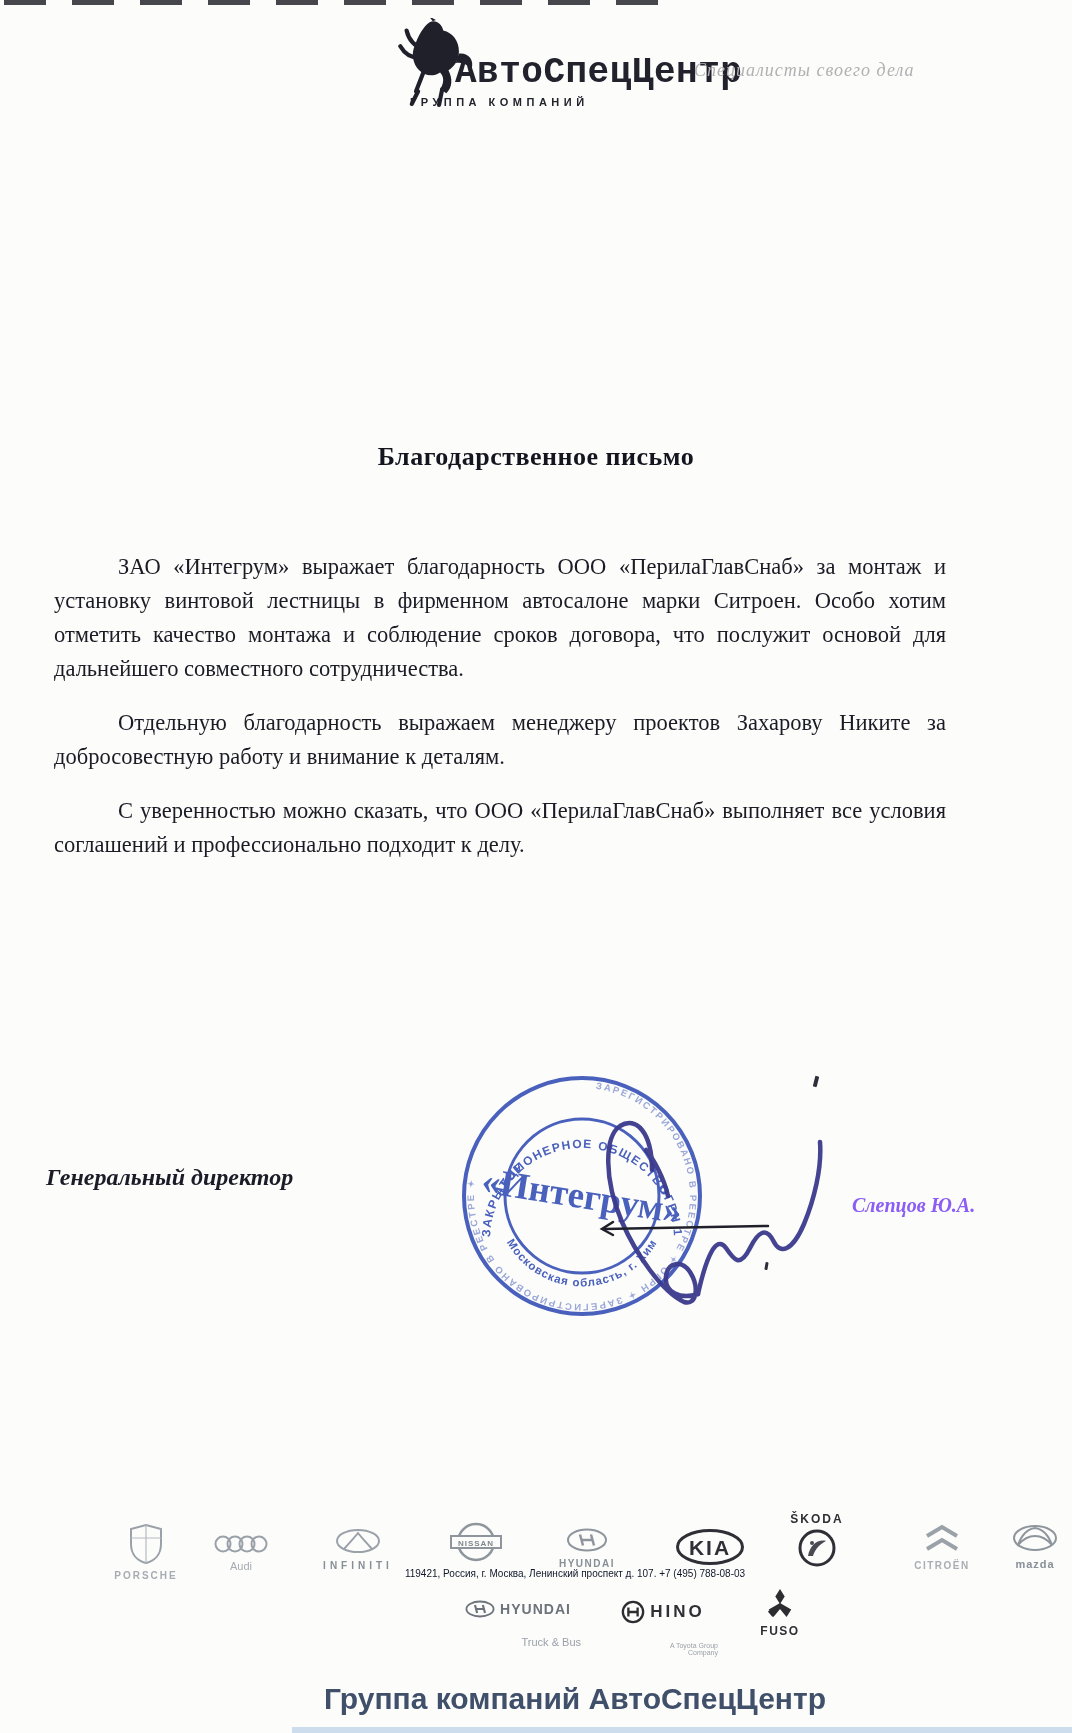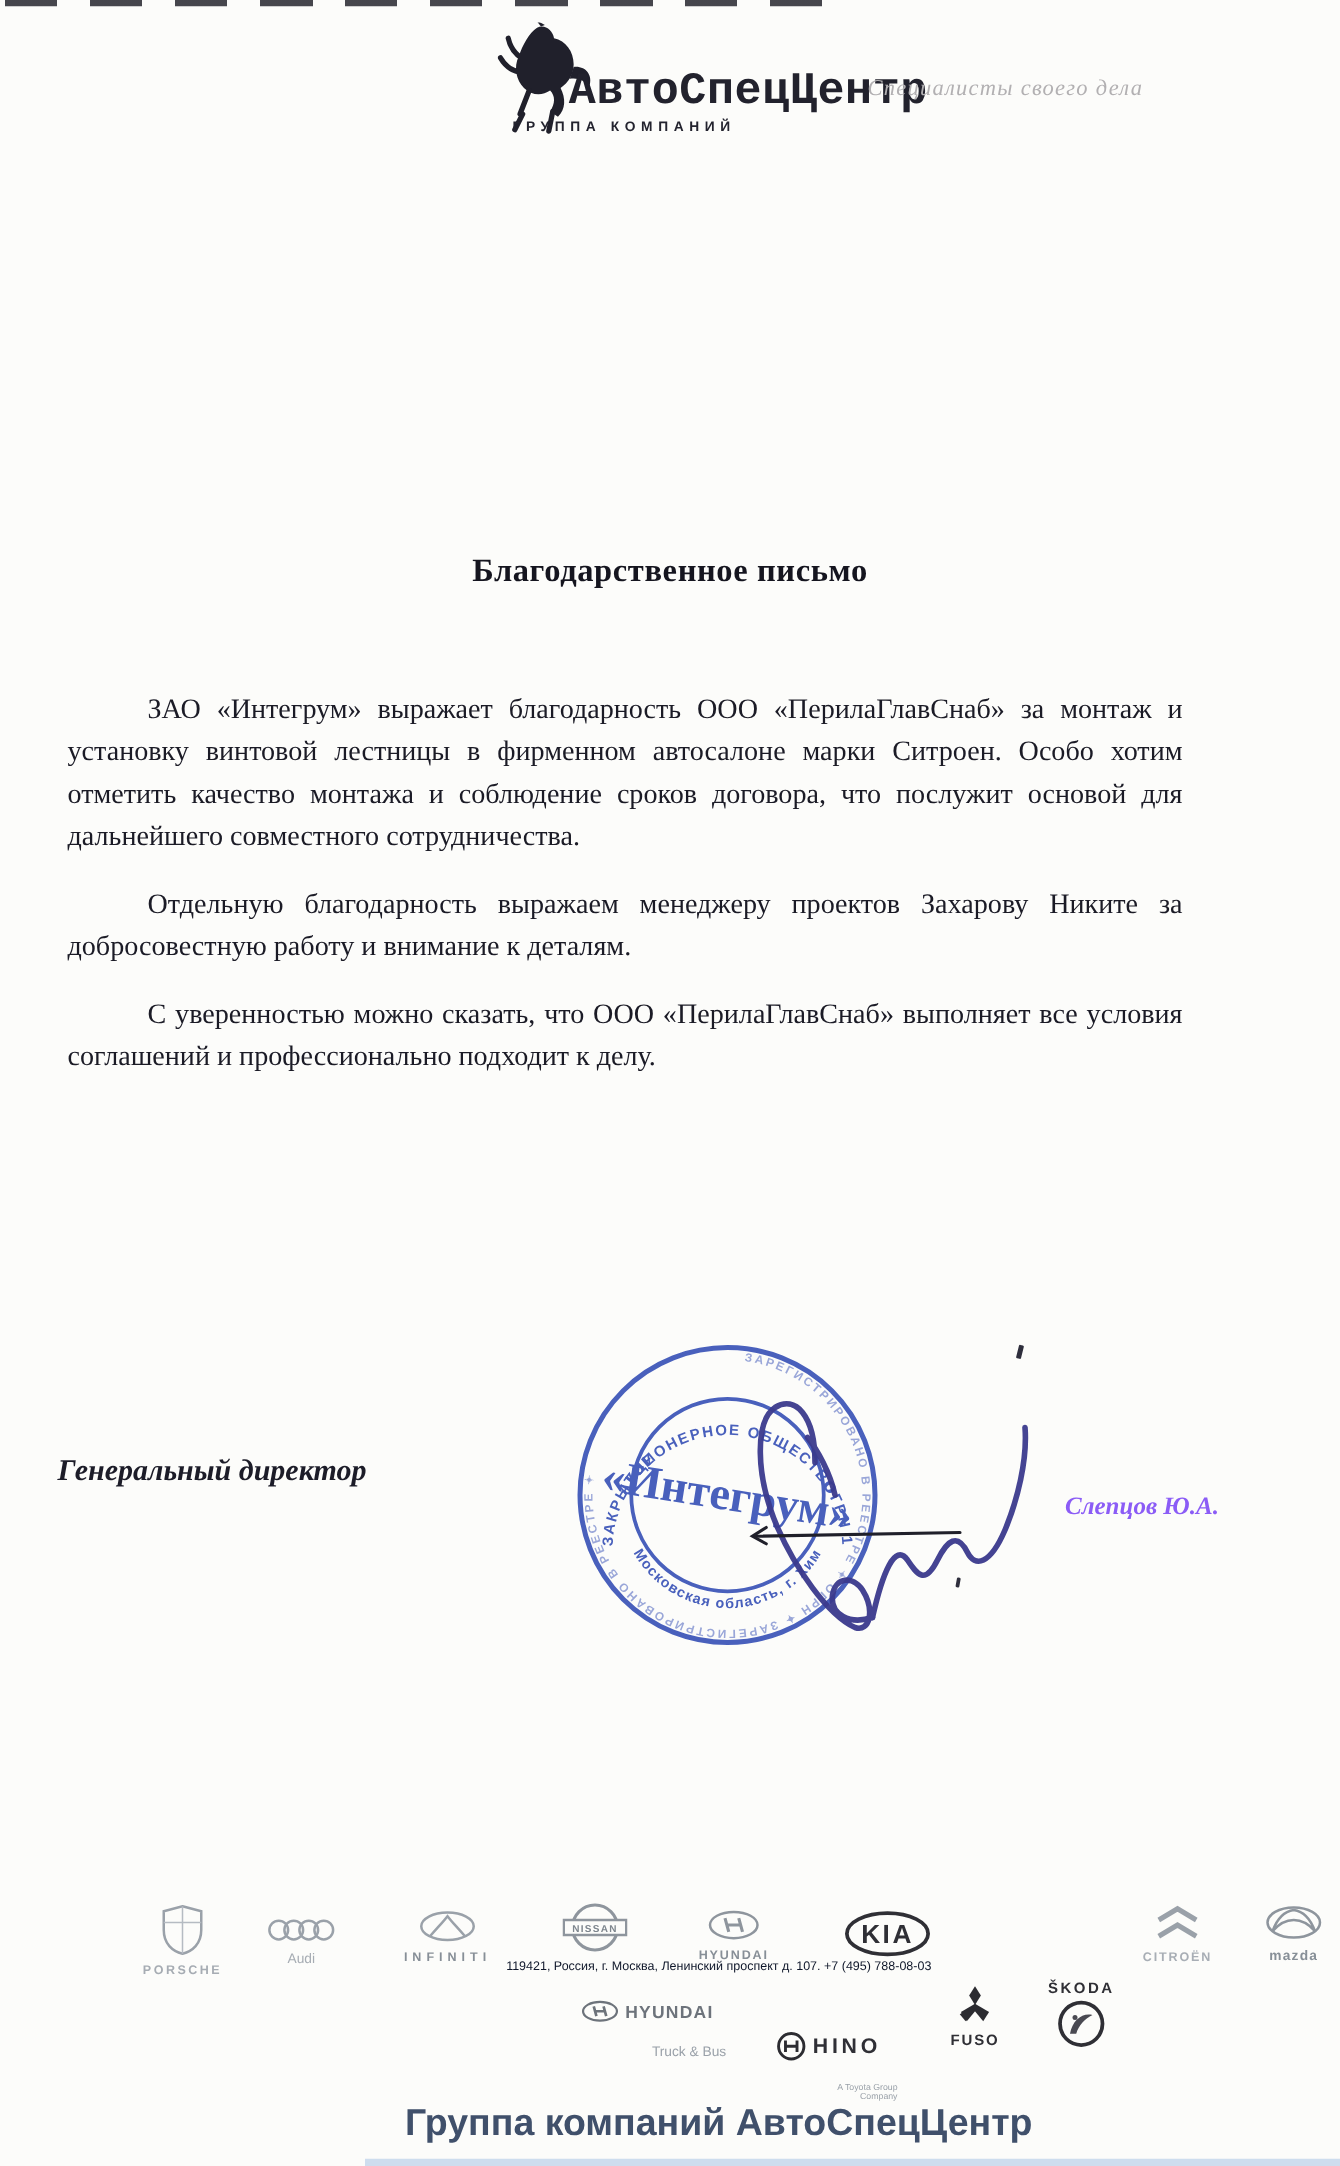--- a/index.html
+++ b/index.html
@@ -172,21 +172,21 @@
     <span class="lbl md" style="letter-spacing:1.5px;">HYUNDAI</span>
   </div>
 
   <div class="brand" style="left:672px; top:1528px; width:76px;">
     <svg width="70" height="38" viewBox="0 0 70 38">
       <ellipse cx="35" cy="19" rx="32.5" ry="16.5" fill="none" stroke="#2f2f35" stroke-width="3"></ellipse>
       <text x="35" y="26.5" text-anchor="middle" font-family="Liberation Sans, sans-serif" font-size="21" font-weight="700" fill="#2f2f35" letter-spacing="2">KIA</text>
     </svg>
   </div>
 
-  <div class="brand" style="left:786px; top:1581px; width:62px;margin-left:48px;">
+  <div class="brand" style="left:786px; top:1510px; width:62px;">
     <span class="lbl dk" style="font-size:12px; letter-spacing:2px;">ŠKODA</span>
     <svg width="38" height="40" viewBox="0 0 38 40" style="margin-top:2px;">
       <circle cx="19" cy="20" r="17" fill="none" stroke="#2f2f35" stroke-width="3"></circle>
       <path d="M10,28 C12,17 20,11 28,13 C22,16 17,21 15,28 Z" fill="#4a4a52"></path>
       <circle cx="14" cy="15" r="2" fill="#4a4a52"></circle>
     </svg>
   </div>
 
   <div class="brand" style="left:896px; top:1524px; width:92px;">
     <svg width="46" height="30" viewBox="0 0 46 30">
@@ -209,21 +209,21 @@
       <svg width="30" height="18" viewBox="0 0 42 24">
         <ellipse cx="21" cy="12" rx="19" ry="10.5" fill="none" stroke="#6d737b" stroke-width="2.5"></ellipse>
         <path d="M14,6.5 L17,17.5 M25,6.5 L28,17.5 M15.5,12 L26.5,12" fill="none" stroke="#6d737b" stroke-width="3"></path>
       </svg>
       <span class="lbl" style="color:#6d737b; font-size:14px; letter-spacing:1px; margin:0;">HYUNDAI</span>
     </div>
     <span class="sub" style="font-size:11px; text-align:right; padding-left:34px;">Truck &amp; Bus</span>
   </div>
 
   <div class="brand" style="left:608px; top:1600px; width:110px;">
-    <div style="display:flex; align-items:center; justify-content:center; gap:5px;margin-top:25px;">
+    <div style="display:flex; align-items:center; justify-content:center; gap:5px;">
       <svg width="24" height="24" viewBox="0 0 26 26">
         <circle cx="13" cy="13" r="11" fill="none" stroke="#2c2c31" stroke-width="2.5"></circle>
         <path d="M8,8 V18 M18,8 V18 M8,13 H18" fill="none" stroke="#2c2c31" stroke-width="2.5"></path>
       </svg>
       <span class="lbl dk" style="font-size:17px; letter-spacing:3px; margin:0;">HINO</span>
     </div>
     <span class="sub" style="font-size:7px; text-align:right; padding-left:30px;">A Toyota Group Company</span>
   </div>
 
   <div class="brand" style="left:752px; top:1588px; width:56px;">

